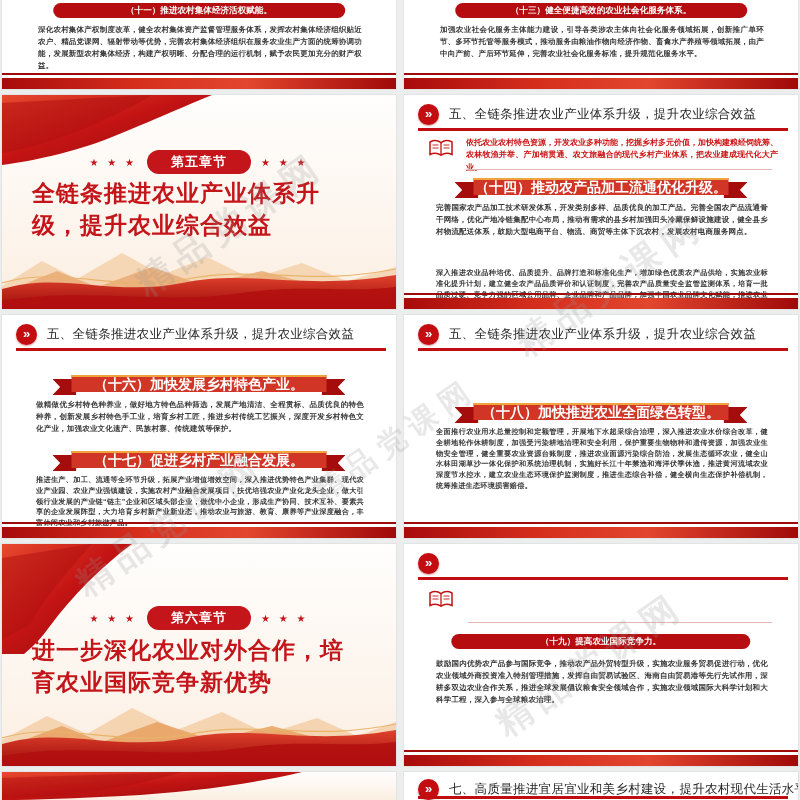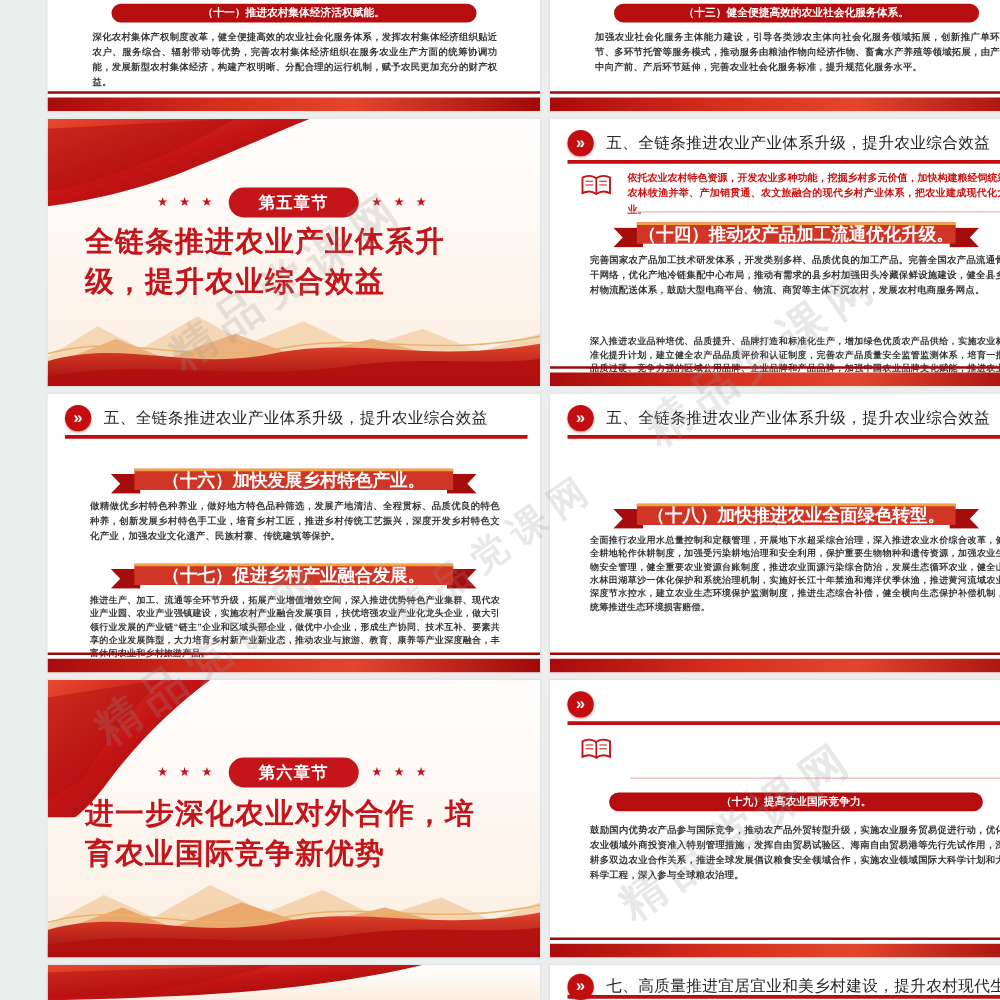--- a/index.html
+++ b/index.html
@@ -1,19 +1,19 @@
 <!DOCTYPE html>
 <html><head>
 <meta charset="utf-8">
 <style>
   html,body{margin:0;padding:0;}
   body{font-family:"Liberation Sans","DejaVu Sans",sans-serif;background:#e9eaeb;}
   .canvas{position:relative;width:800px;height:800px;background:#eceded;overflow:hidden;}
 
-  .slide{position:absolute;background:#ffffff;overflow:hidden;box-shadow:0 0 0 1px #e2e3e4;margin-left:36px;}
+  .slide{position:absolute;background:#ffffff;overflow:hidden;box-shadow:0 0 0 1px #e2e3e4;}
 
   
   .pill-banner{position:absolute;left:50%;transform:translateX(-50%);width:74%;height:15px;
     background:#b50d10;border-radius:9px;color:#fff;font-weight:bold;font-size:8.6px;
     line-height:15px;text-align:center;white-space:nowrap;overflow:hidden;}
   .body-text{position:absolute;color:#3a3a3a;font-size:7.5px;line-height:1.58;
     text-align:justify;font-weight:bold;letter-spacing:.2px;}
   .footline{position:absolute;left:0;right:0;bottom:14px;height:2.5px;background:#9e0a0a;}
   .footband{position:absolute;left:0;right:0;bottom:0;height:11px;
     background:linear-gradient(90deg,#a80b0b,#d62f1e 35%,#e2462e 62%,#a00909);}
@@ -68,21 +68,21 @@
       </linearGradient>
       <linearGradient id="gWave" x1="0" y1="0" x2="0" y2="1">
         <stop offset="0" stop-color="#e0422c"></stop>
           <stop offset="1" stop-color="#9c0b0b"></stop>
       </linearGradient>
     </defs>
   </svg>
 
   <div class="slide" style="left:2px;top:0;width:394px;height:89px;">
     <div class="pill-banner" style="top:3px;">（十一）推进农村集体经济活权赋能。</div>
-    <div class="body-text" style="top:24px;left:36px;right:34px;">深化农村集体产权制度改革，健全便捷高效的农业社会化服务体系，发挥农村集体经济组织贴近农户、服务综合、辐射带动等优势，完善农村集体经济组织在服务农业生产方面的统筹协调功能，发展新型农村集体经济，构建产权明晰、分配合理的运行机制，赋予农民更加充分的财产权益。</div>
+    <div class="body-text" style="top:24px;left:36px;right:34px;">深化农村集体产权制度改革，健全农村集体资产监督管理服务体系，发挥农村集体经济组织贴近农户、精品党课网、辐射带动等优势，完善农村集体经济组织在服务农业生产方面的统筹协调功能，发展新型农村集体经济，构建产权明晰、分配合理的运行机制，赋予农民更加充分的财产权益。</div>
     <div class="footline"></div>
     <div class="footband"></div>
   </div>
 
   <div class="slide" style="left:404px;top:0;width:394px;height:89px;">
     <div class="pill-banner" style="top:3px;">（十三）健全便捷高效的农业社会化服务体系。</div>
     <div class="body-text" style="top:24px;left:36px;right:34px;">加强农业社会化服务主体能力建设，引导各类涉农主体向社会化服务领域拓展，创新推广单环节、多环节托管等服务模式，推动服务由粮油作物向经济作物、畜禽水产养殖等领域拓展，由产中向产前、产后环节延伸，完善农业社会化服务标准，提升规范化服务水平。</div>
     <div class="footline"></div>
     <div class="footband"></div>
   </div>

